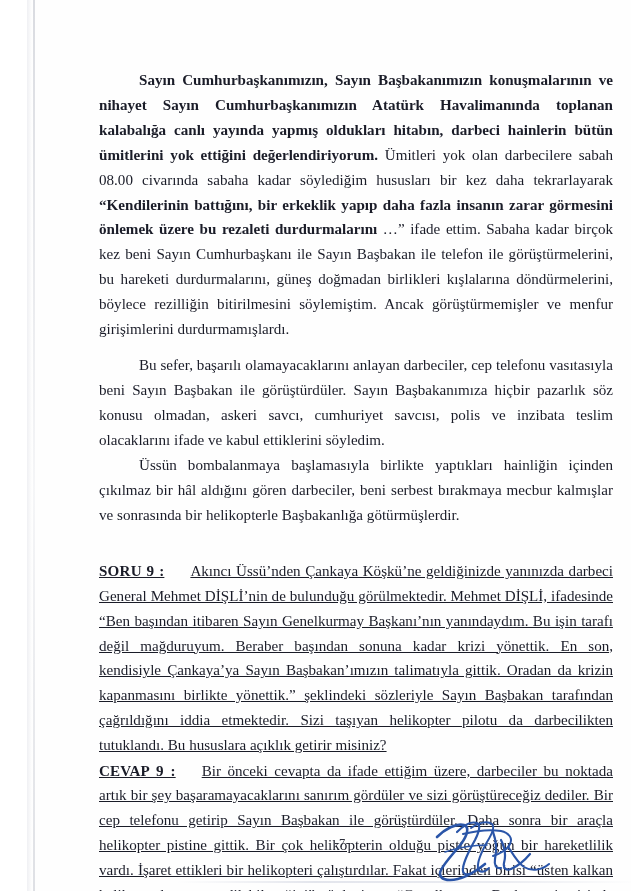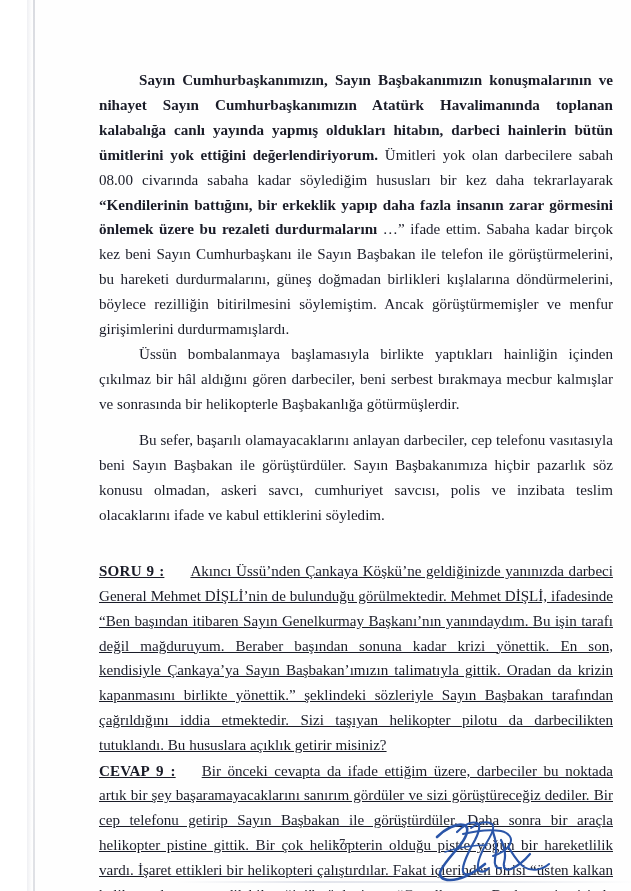--- a/index.html
+++ b/index.html
@@ -92,23 +92,23 @@
 <div class="page" style="color: rgb(26, 28, 40); margin-left: 27px;">
 
   <div class="edge-left2"></div>
   <div class="edge-left"></div>
   <div class="edge-bottom"></div>
 
   <div class="body-area">
 
     <p class="para" id="p1"><b class="bold">Sayın Cumhurbaşkanımızın, Sayın Başbakanımızın konuşmalarının ve nihayet Sayın Cumhurbaşkanımızın Atatürk Havalimanında toplanan kalabalığa canlı yayında yapmış oldukları hitabın, darbeci hainlerin bütün ümitlerini yok ettiğini değerlendiriyorum.</b><span> Ümitleri yok olan darbecilere sabah 08.00 civarında sabaha kadar söylediğim hususları bir kez daha tekrarlayarak </span><b class="bold">“Kendilerinin battığını, bir erkeklik yapıp daha fazla insanın zarar görmesini önlemek üzere bu rezaleti durdurmalarını</b><span> …” ifade ettim. Sabaha kadar birçok kez beni Sayın Cumhurbaşkanı ile Sayın Başbakan ile telefon ile görüştürmelerini, bu hareketi durdurmalarını, güneş doğmadan birlikleri kışlalarına döndürmelerini, böylece rezilliğin bitirilmesini söylemiştim. Ancak görüştürmemişler ve menfur girişimlerini durdurmamışlardı.</span></p>
 
+    <p class="para gap-md" id="p2"><span>Bu sefer, başarılı olamayacaklarını anlayan darbeciler, cep telefonu vasıtasıyla beni Sayın Başbakan ile görüştürdüler. Sayın Başbakanımıza hiçbir pazarlık söz konusu olmadan, askeri savcı, cumhuriyet savcısı, polis ve inzibata teslim olacaklarını ifade ve kabul ettiklerini söyledim.</span></p>
+
     <p class="para gap-sm" id="p3"><span>Üssün bombalanmaya başlamasıyla birlikte yaptıkları hainliğin içinden çıkılmaz bir hâl aldığını gören darbeciler, beni serbest bırakmaya mecbur kalmışlar ve sonrasında bir helikopterle Başbakanlığa götürmüşlerdir.</span></p>
-
-    <p class="para gap-md" id="p2"><span>Bu sefer, başarılı olamayacaklarını anlayan darbeciler, cep telefonu vasıtasıyla beni Sayın Başbakan ile görüştürdüler. Sayın Başbakanımıza hiçbir pazarlık söz konusu olmadan, askeri savcı, cumhuriyet savcısı, polis ve inzibata teslim olacaklarını ifade ve kabul ettiklerini söyledim.</span></p>
 
     <p class="para noindent gap-lg" id="p4"><span class="lead">SORU 9  :</span><span class="lead-sp"></span><span>Akıncı Üssü’nden Çankaya Köşkü’ne geldiğinizde yanınızda darbeci General Mehmet DİŞLİ’nin de bulunduğu görülmektedir. Mehmet DİŞLİ, ifadesinde “Ben başından itibaren Sayın Genelkurmay Başkanı’nın yanındaydım. Bu işin tarafı değil mağduruyum. Beraber başından sonuna kadar krizi yönettik. En son, kendisiyle Çankaya’ya Sayın Başbakan’ımızın talimatıyla gittik. Oradan da krizin kapanmasını birlikte yönettik.” şeklindeki sözleriyle Sayın Başbakan tarafından çağrıldığını iddia etmektedir. Sizi taşıyan helikopter pilotu da darbecilikten tutuklandı. Bu hususlara açıklık getirir misiniz?</span></p>
 
     <p class="para noindent gap-sm" id="p5"><span class="lead">CEVAP 9 :</span><span class="lead-sp"></span><span>Bir önceki cevapta da ifade ettiğim üzere, darbeciler bu noktada artık bir şey başaramayacaklarını sanırım gördüler ve sizi görüştüreceğiz dediler. Bir cep telefonu getirip Sayın Başbakan ile görüştürdüler. Daha sonra bir araçla helikopter pistine gittik. Bir çok helikopterin olduğu pistte yoğun bir hareketlilik vardı. İşaret ettikleri bir helikopteri çalıştırdılar. Fakat içlerinden birisi “üsten kalkan helikopterlere ateş edilebileceğini” söyleyince, “Genelkurmay Başkanın içerisinde olduğunun belirtilmesi gerekir” gibi bir şey söylendi. Hatta helikoptere binerken, Mehmet Dişli’ye “Sen de kal” dediğim halde, bu hususu belirterek “ben telefon ile irtibat kuracağım” dedi. Helikopter hareket ederken telefon ile bu durumu bir yerlere iletti. Helikopter havadayken de bir yerler ile irtibat halindeydi. Helikopterin Çankaya Köşkünde Başbakanlığa inmesinden sonra Başbakanlık Müsteşarı tarafından karşılandım ve müteakiben Başbakanlık binasına girdik. Müsteşar Bey ile başbaşa iken, bana peşimden gelenin kim olduğunu sordu, cevaben; Mehmet Dişli</span></p>
 
   </div>
 
   <div class="page-number">-7-</div>
 
   <div class="signature">

